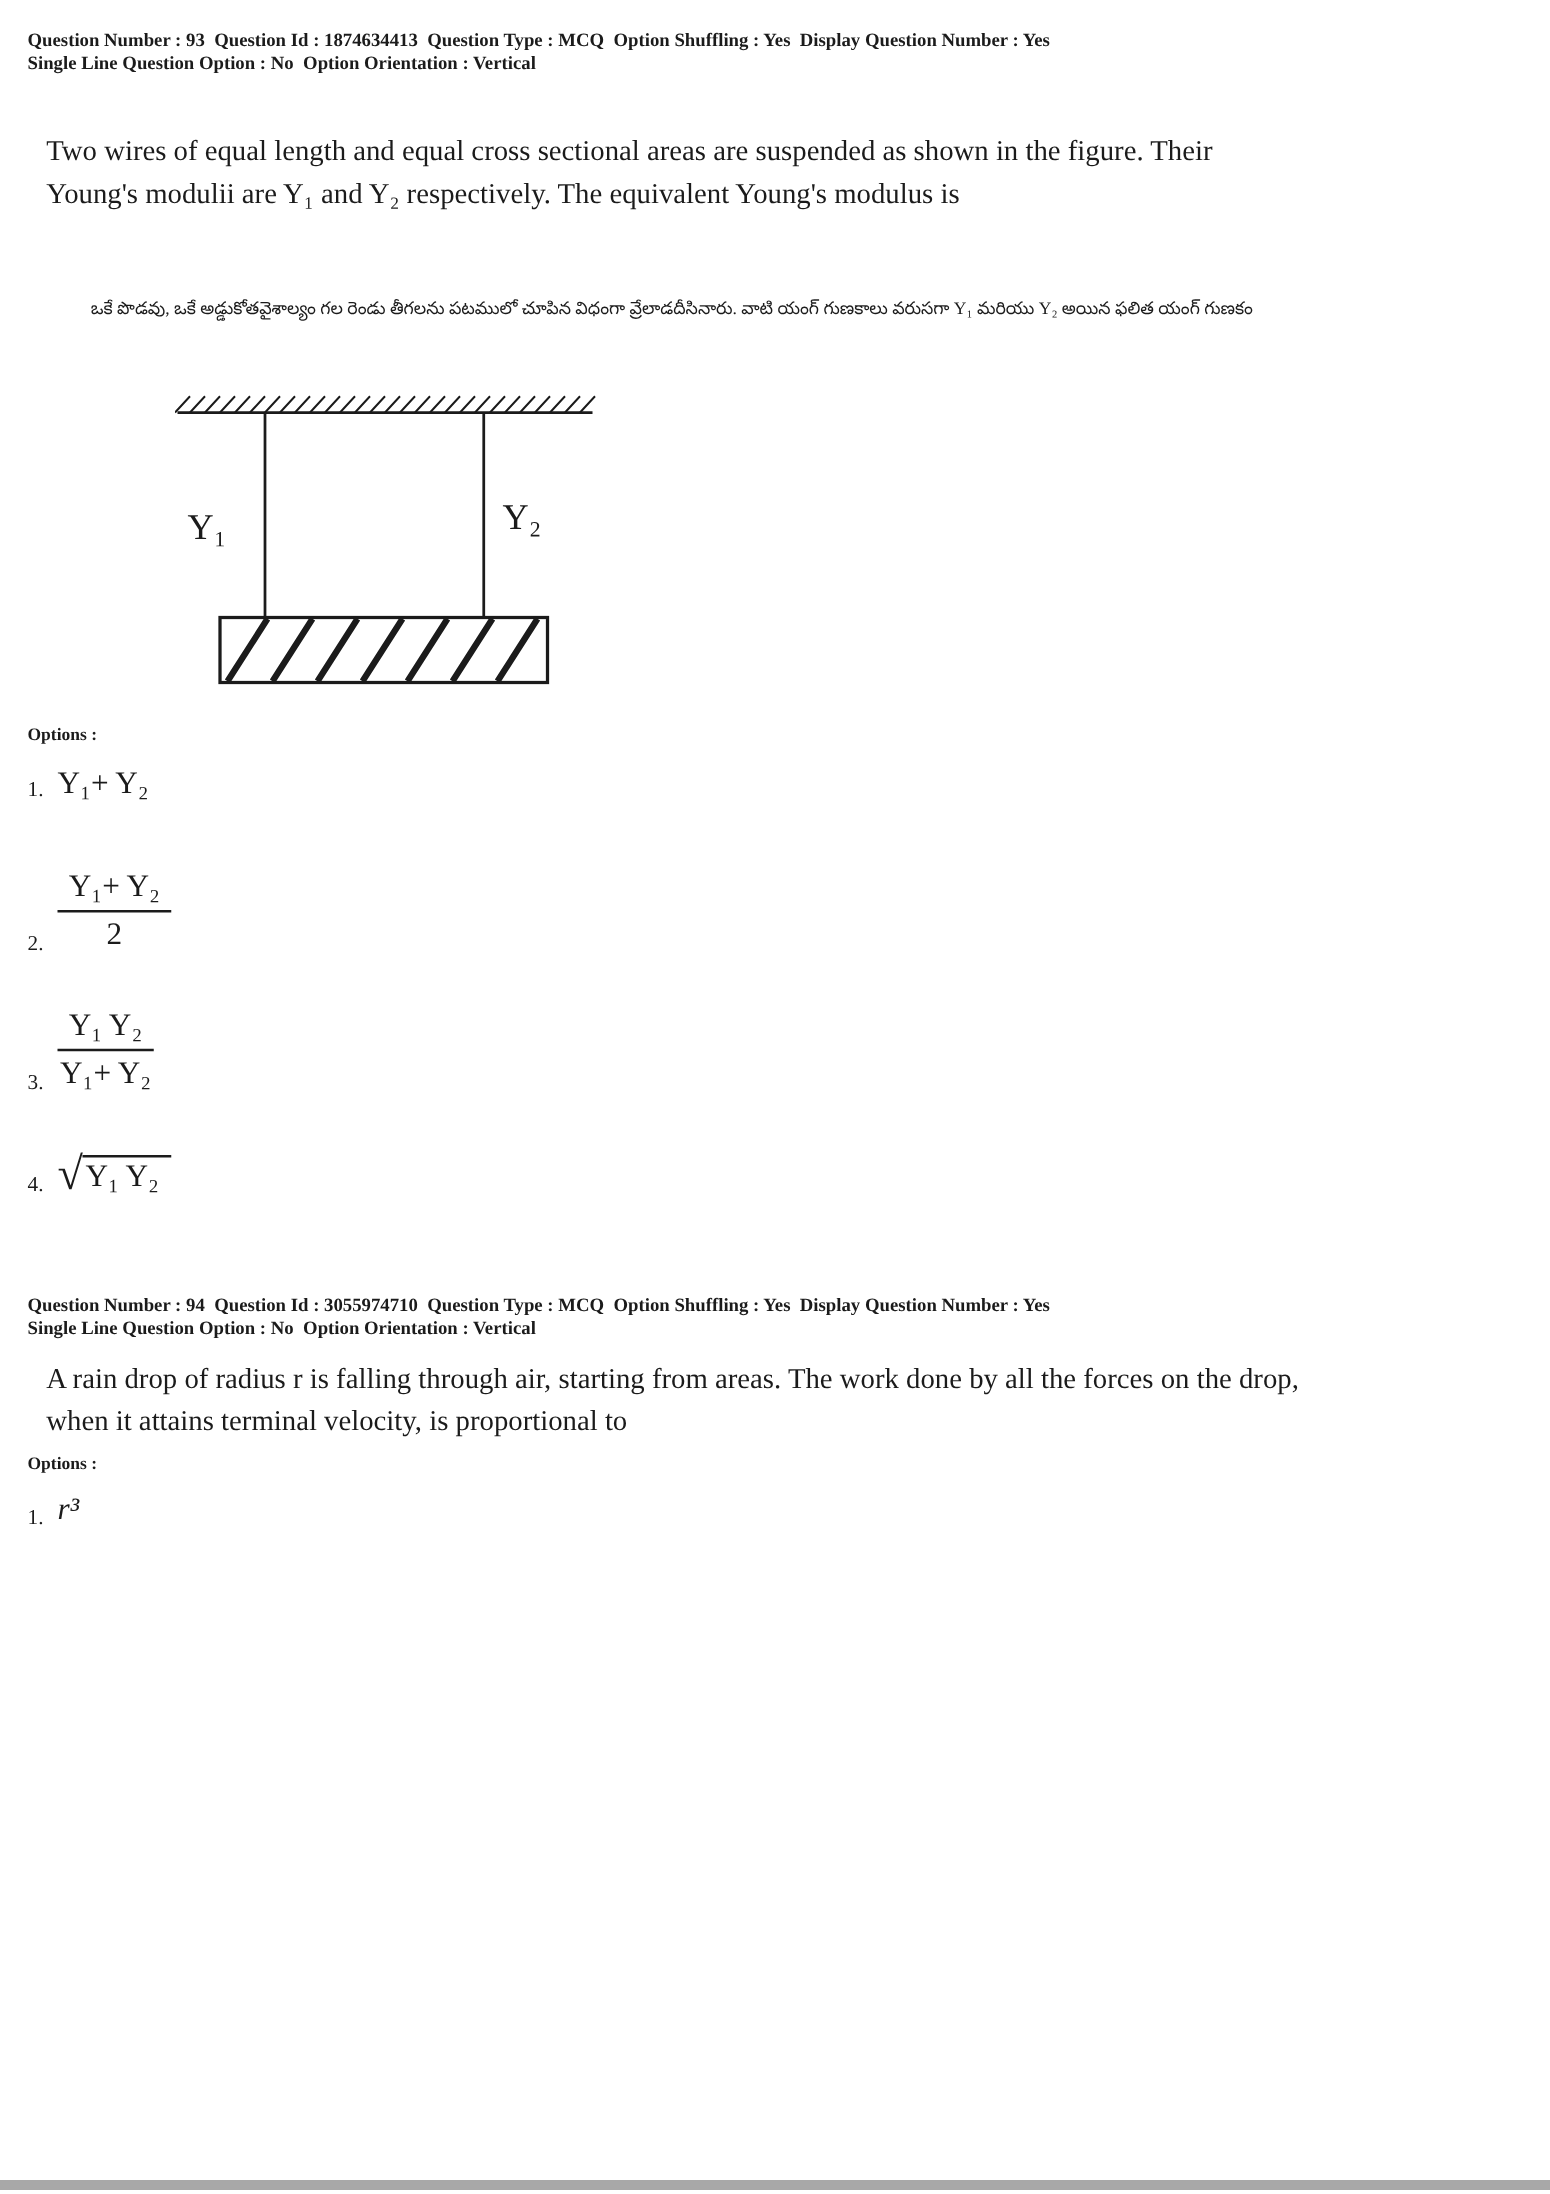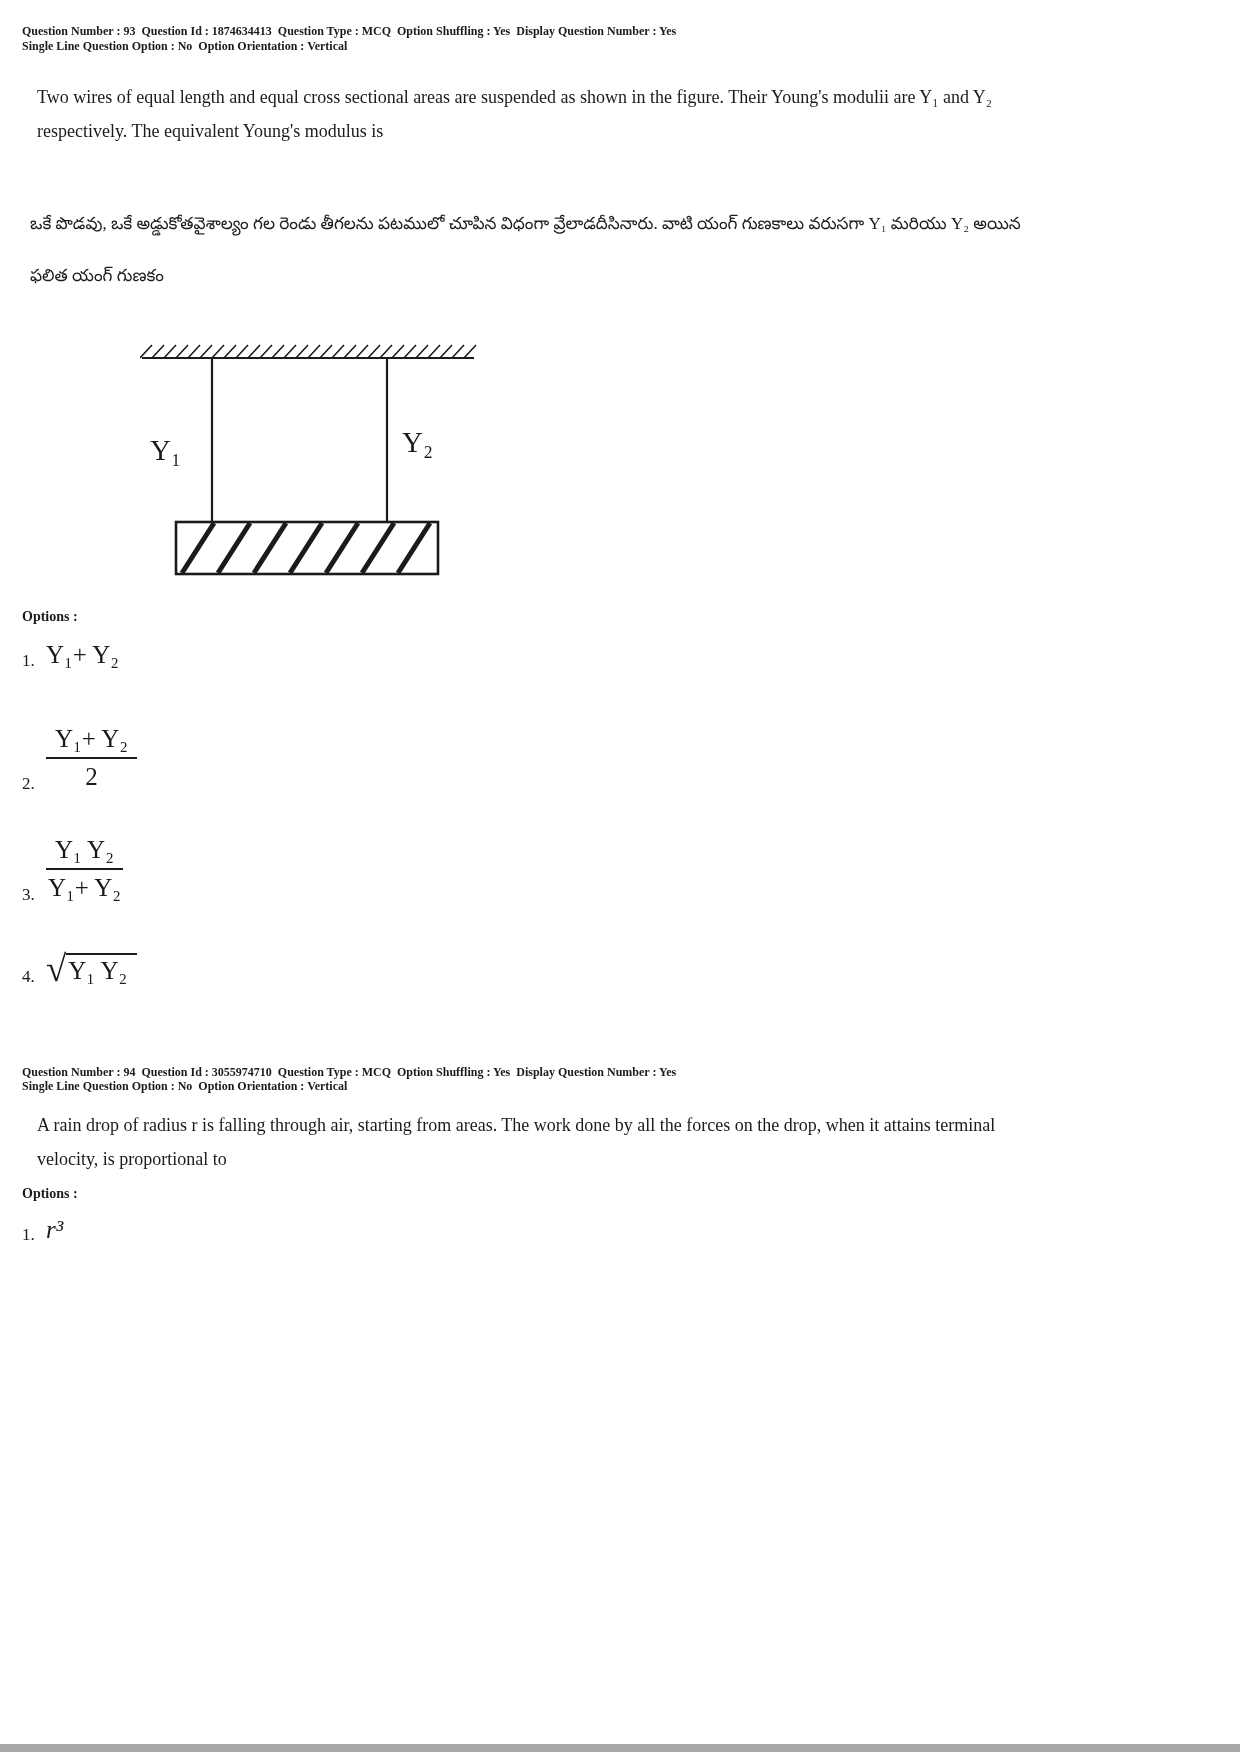--- a/index.html
+++ b/index.html
@@ -9,36 +9,37 @@
     height: 1755px;
     box-sizing: border-box;
     padding: 24px 22px 0 22px;
     background: #ffffff;
     color: #1b1b1b;
     font-family: "Liberation Serif", "DejaVu Serif", serif;
     overflow: hidden;
   }
   .meta-line {
     font-weight: bold;
-    font-size: 12px;
+    font-size: 15px;
     line-height: 1.22;
     white-space: pre-wrap;
     font-family: "Liberation Serif", "DejaVu Serif", serif;
   }
   .q-en {
-    font-size: 18px;
+    font-size: 23px;
     line-height: 34px;
-    margin: 27px 0 0 15px;
+    margin: 43px 0 0 15px;
     max-width: 1005px;
   }
   .q-te {
-    font-size: 17px;
+    font-size: 14px;
     line-height: 52px;
     margin: 50px 0 0 8px;
     max-width: 1015px;
+    text-align: center;
   }
   .figure {
     position: relative;
     width: 340px;
     height: 237px;
     margin: 40px 0 0 118px;
   }
   .figure svg { display: block; }
   .fig-label {
     position: absolute;

